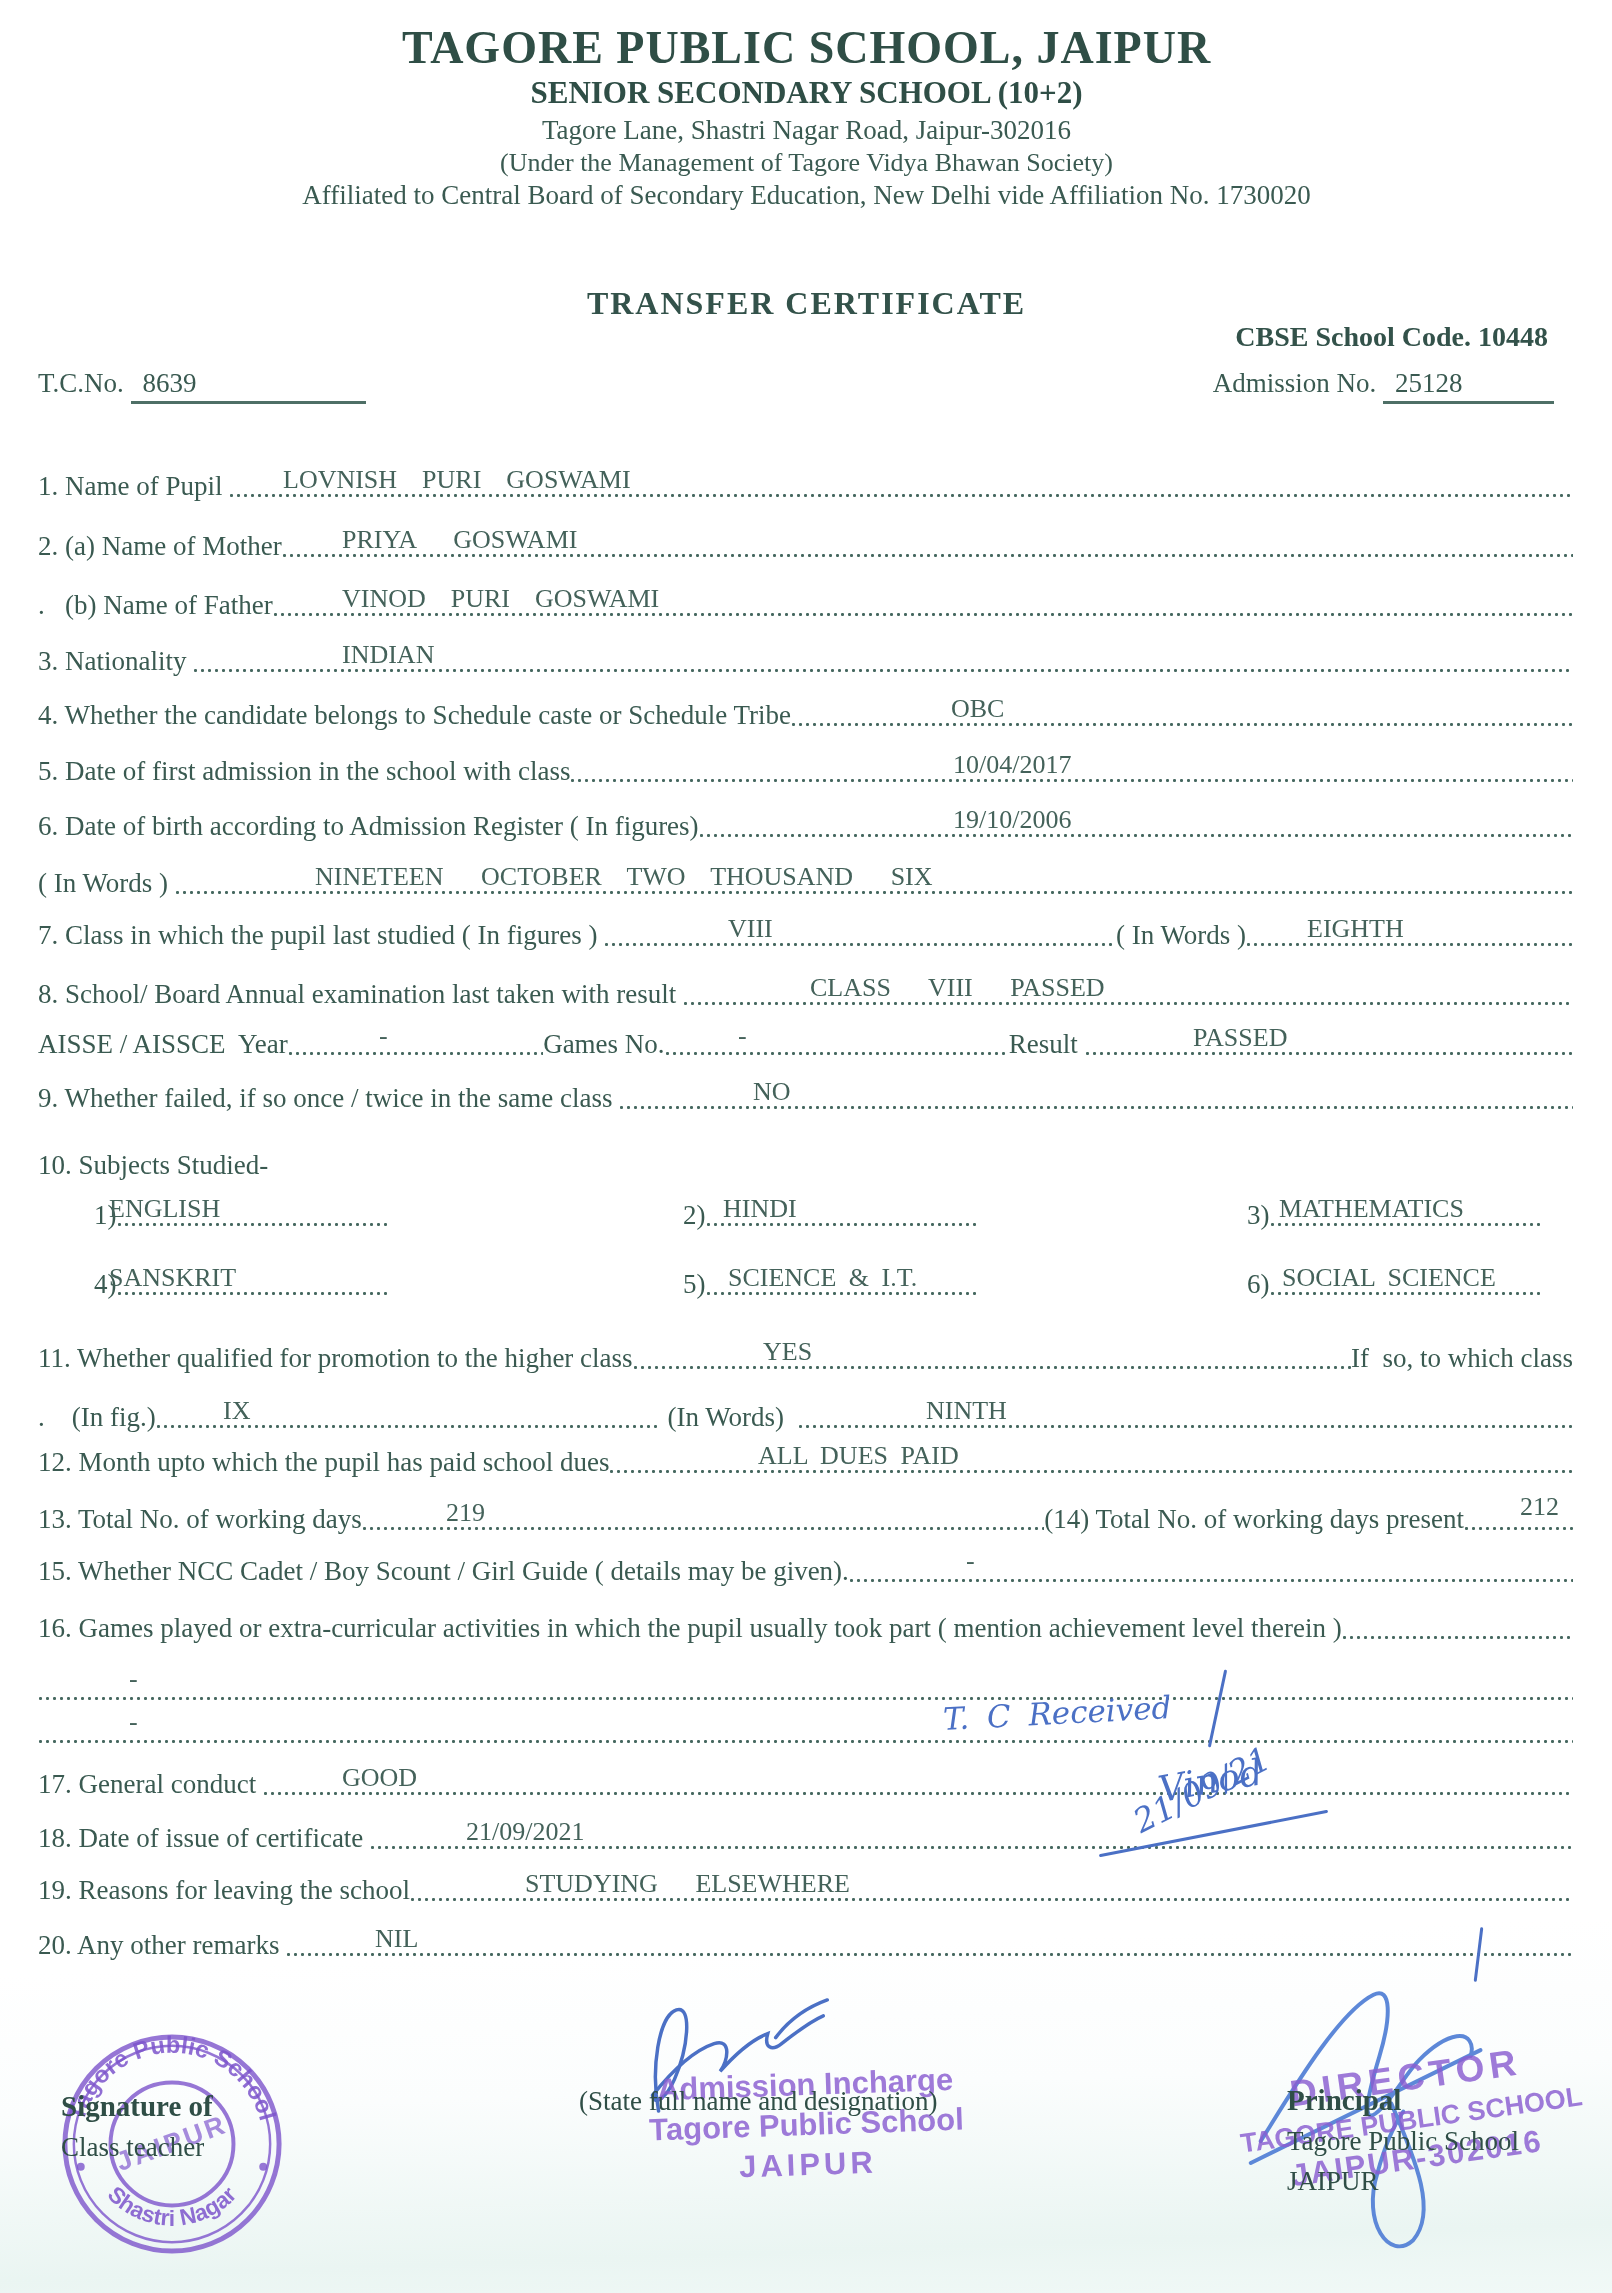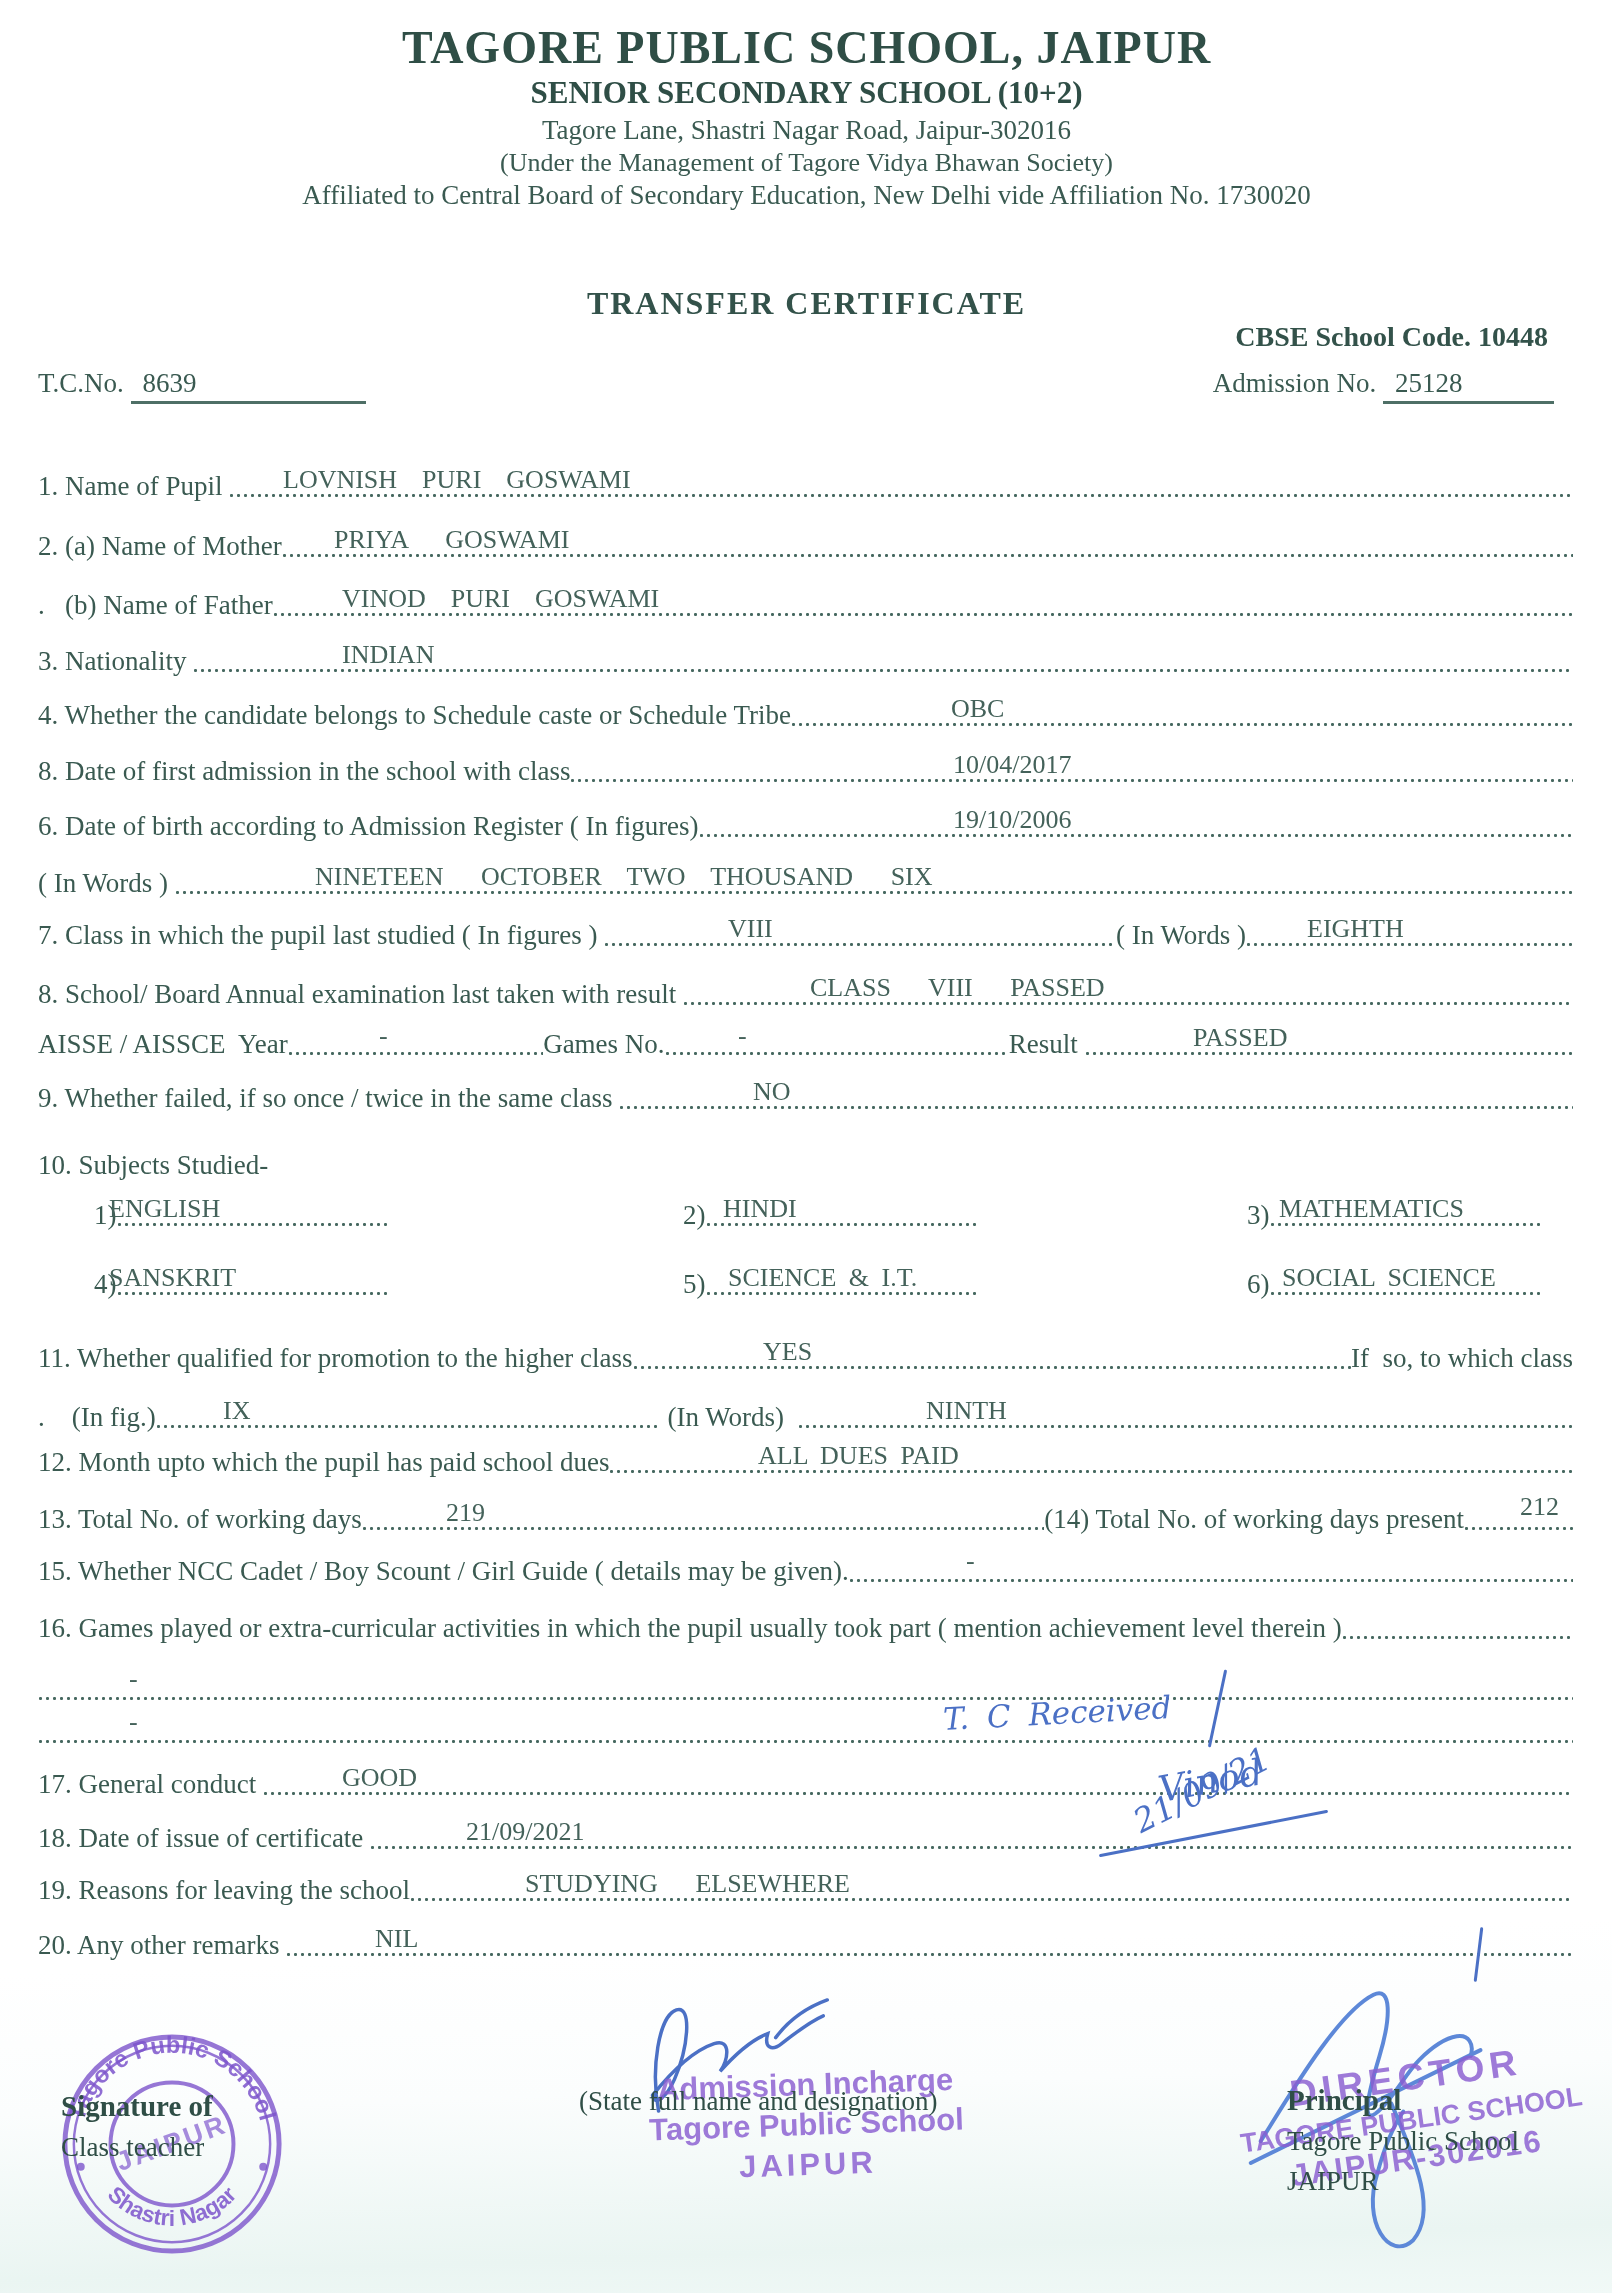--- a/index.html
+++ b/index.html
@@ -82,21 +82,21 @@
 
   <div class="row" style="top:468px">
     <span class="lbl">1. Name of Pupil </span>
     <span class="leader"></span>
     <span class="val" style="left:245px">LOVNISH  PURI  GOSWAMI</span>
   </div>
 
   <div class="row" style="top:528px">
     <span class="lbl">2. (a) Name of Mother</span>
     <span class="leader"></span>
-    <span class="val" style="left:296px">PRIYA   GOSWAMI</span>
+    <span class="val" style="left:304px">PRIYA   GOSWAMI</span>
   </div>
 
   <div class="row" style="top:587px">
     <span class="lbl">.   (b) Name of Father</span>
     <span class="leader"></span>
     <span class="val" style="left:304px">VINOD  PURI  GOSWAMI</span>
   </div>
 
   <div class="row" style="top:643px">
     <span class="lbl">3. Nationality </span>
@@ -104,21 +104,21 @@
     <span class="val" style="left:304px">INDIAN</span>
   </div>
 
   <div class="row" style="top:697px">
     <span class="lbl">4. Whether the candidate belongs to Schedule caste or Schedule Tribe</span>
     <span class="leader"></span>
     <span class="val" style="left:913px">OBC</span>
   </div>
 
   <div class="row" style="top:753px">
-    <span class="lbl">8. Date of first admission in the school with class</span>
+    <span class="lbl">5. Date of first admission in the school with class</span>
     <span class="leader"></span>
     <span class="val" style="left:915px">10/04/2017</span>
   </div>
 
   <div class="row" style="top:808px">
     <span class="lbl">6. Date of birth according to Admission Register ( In figures)</span>
     <span class="leader"></span>
     <span class="val" style="left:915px">19/10/2006</span>
   </div>
 

